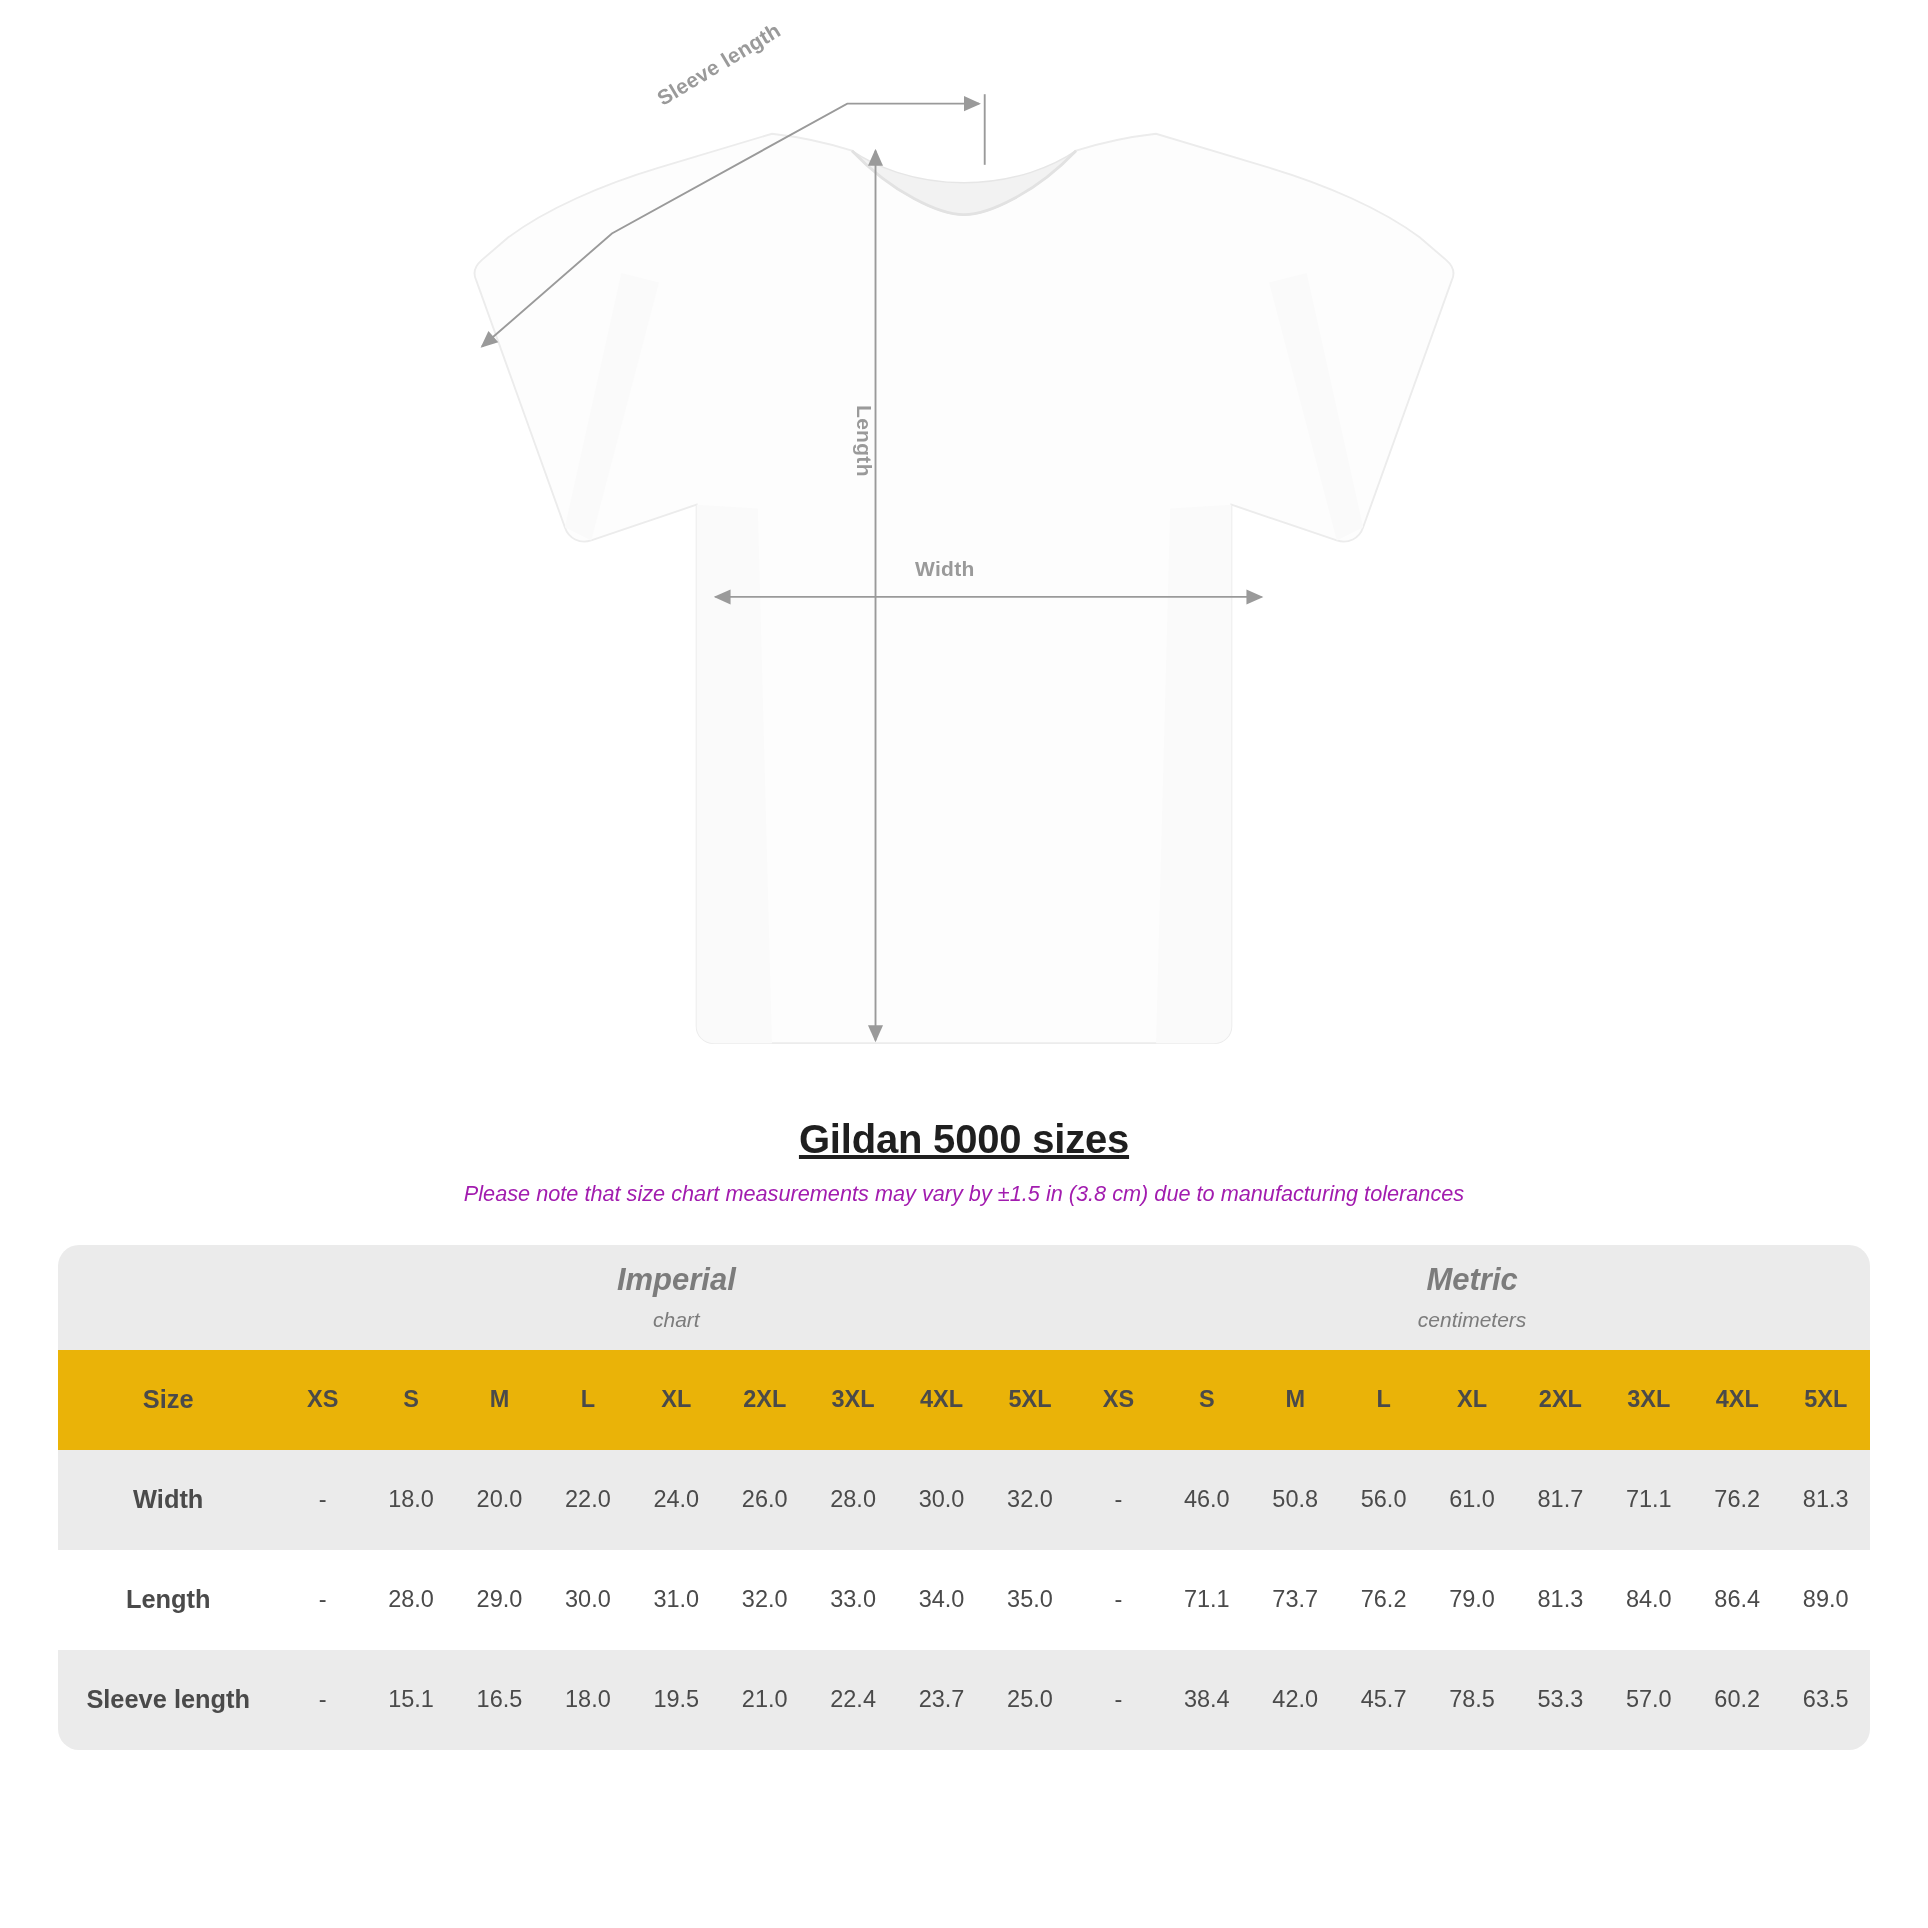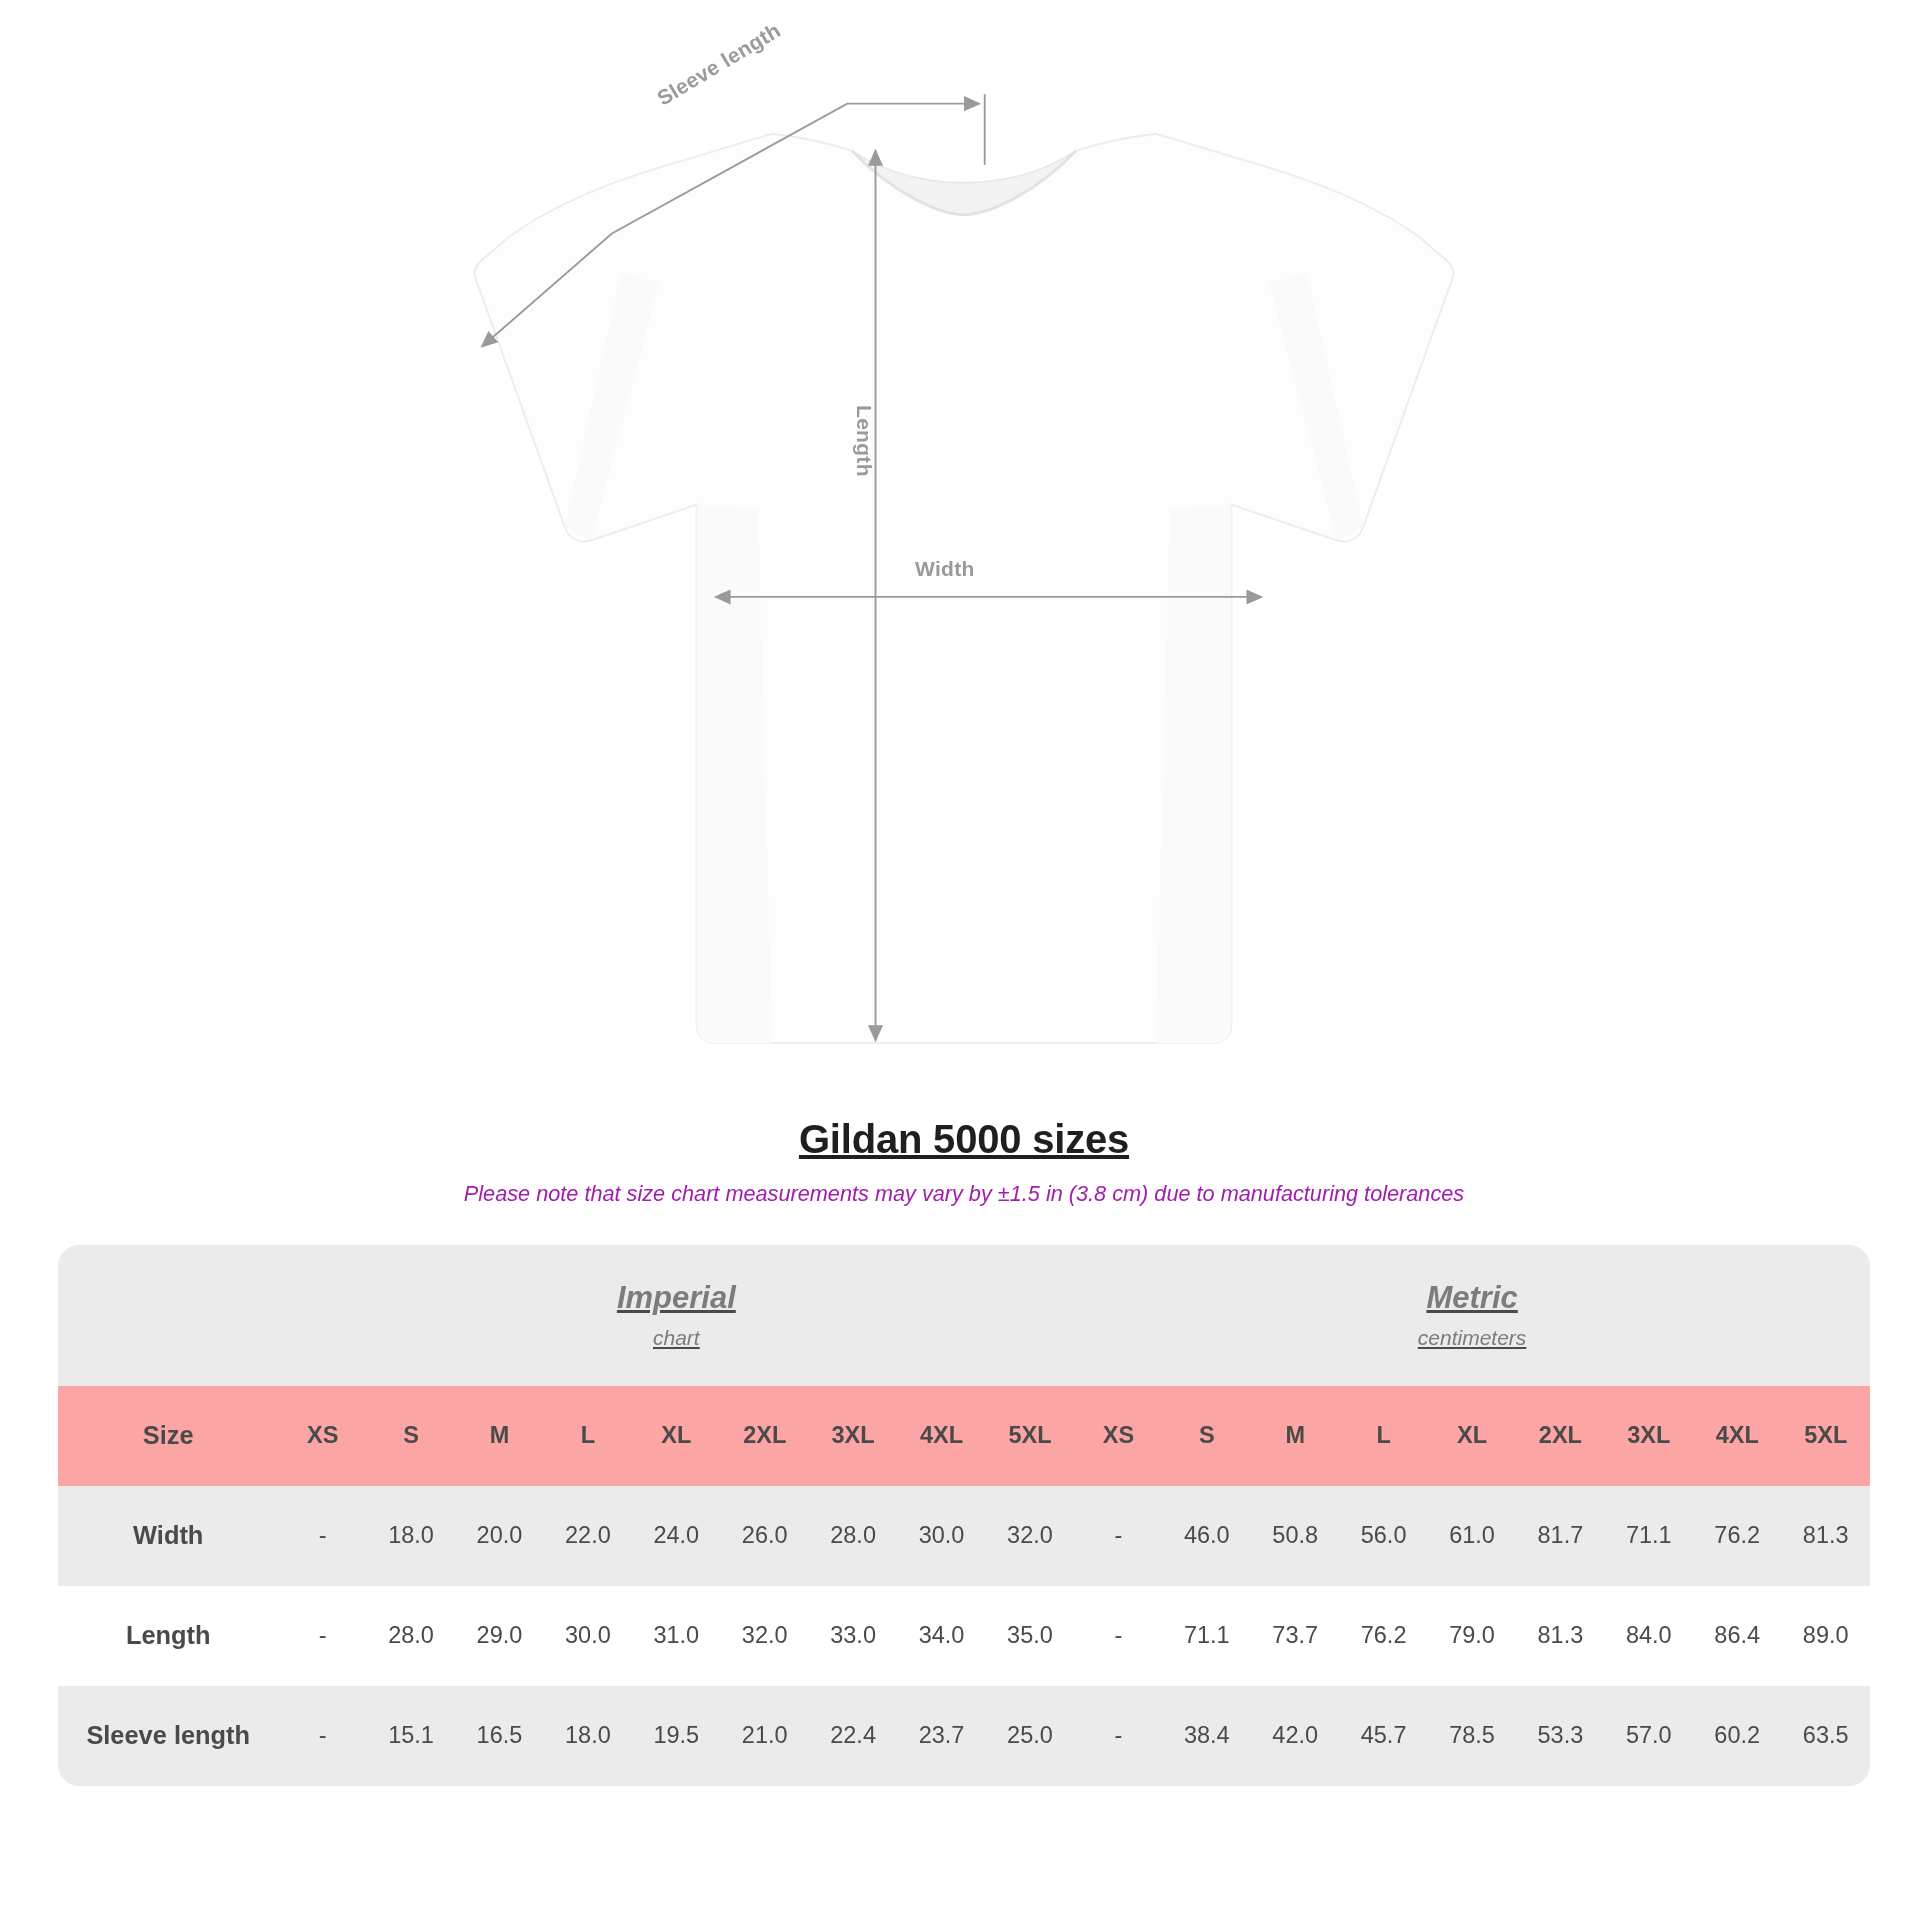--- a/index.html
+++ b/index.html
@@ -94,23 +94,22 @@
     border: 0;
     text-align: center;
     vertical-align: middle;
     font-size: 23.5px;
     color: #4a4a4a;
   }
 
   
   .unit-cell {
     background: #ebebeb;
-    height: 141px;
+    height: 105px;
     padding: 0;
-    text-decoration: underline;
   }
   .unit-name {
     font-size: 31px;
     font-weight: bold;
     font-style: italic;
     color: #7c7c7c;
   }
   .unit-sub {
     font-size: 21px;
     font-style: italic;
@@ -118,21 +117,21 @@
     margin-top: 9.4px;
   }
   .unit-blank {
     background: #ebebeb;
   }
   .corner-tl { border-top-left-radius: 21px; }
   .corner-tr { border-top-right-radius: 21px; }
 
   
   .hdr-row td {
-    background: #fca5a5;
+    background: #eab308;
     height: 98px;
     font-weight: bold;
     color: #4a4a4a;
     font-size: 24.5px;
   }
   .hdr-row td.rowlabel {
     font-size: 25.4px;
   }
 
   

